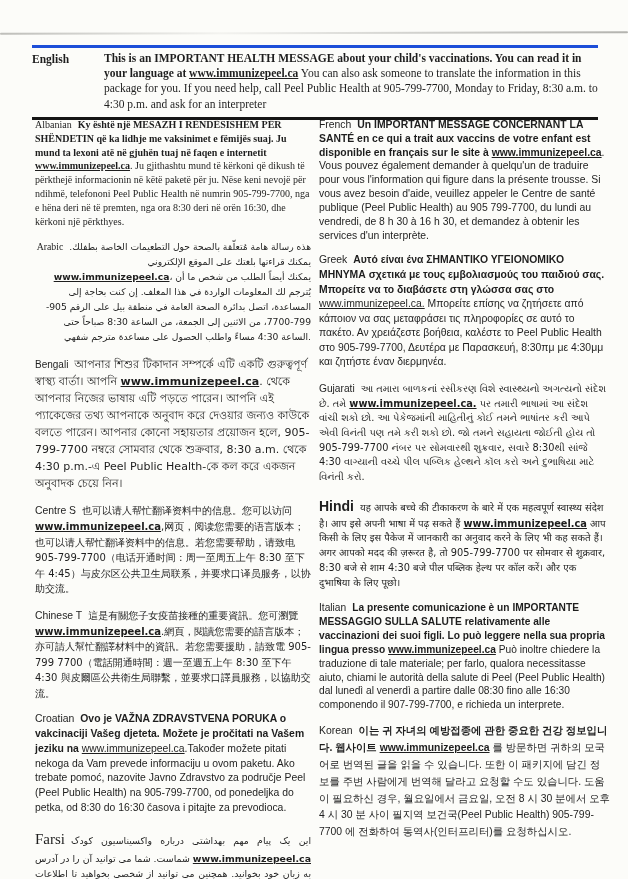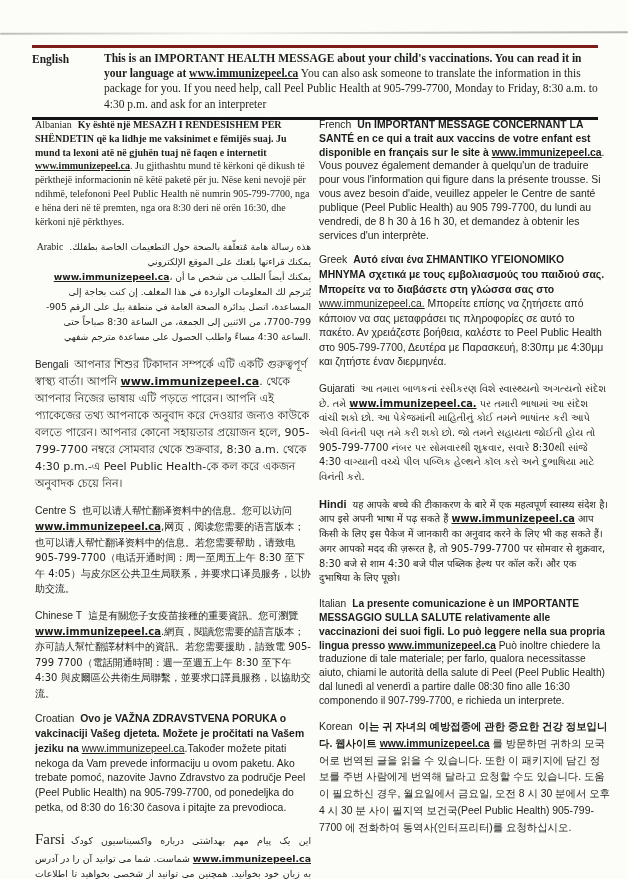--- a/index.html
+++ b/index.html
@@ -17,21 +17,21 @@
   }
   
   .scan-line{
     position:absolute;top:32px;left:0;width:628px;height:2px;
     background:linear-gradient(90deg, rgba(140,140,135,.55), rgba(190,190,185,.15) 35%, rgba(150,150,145,.45) 70%, rgba(120,120,115,.55));
     border-radius:2px;
     transform:rotate(-0.15deg);
   }
   .header-box{
     position:absolute;left:32px;top:45px;width:566px;
-    border-top:3px solid #7f1d1d;
+    border-top:3px solid #1d4ed8;
     border-bottom:3px solid #151515;
     padding:3px 0 5px 0;
     display:flex;
   }
   .header-label{
     width:72px;flex:0 0 72px;
     font:bold 11.5px/1.3 "Liberation Serif", serif;
     padding-top:1px;
   }
   .header-text{
@@ -56,40 +56,40 @@
   .sec-chinese_s,.sec-chinese_t{font-family:"DejaVu Sans", sans-serif;font-size:10px;line-height:1.55;}
   .sec-chinese_s .lang-label,.sec-chinese_t .lang-label{font-family:"Liberation Sans", sans-serif;font-size:10.4px;}
   .sec-croatian{font-family:"Liberation Sans", sans-serif;font-size:10.4px;line-height:1.42;}
   .sec-farsi{font-family:"DejaVu Sans", sans-serif;font-size:9.4px;line-height:1.62;text-align:justify;}
   .sec-farsi .lang-label{font-family:"Liberation Serif", serif;font-size:15px;}
   .sec-french{font-family:Liberation Sans, sans-serif;font-size:10.4px;line-height:1.33;}
   .sec-greek{font-family:"Liberation Sans", sans-serif;font-size:10.4px;line-height:1.4;}
   .sec-gujarati{font-family:"DejaVu Sans", sans-serif;font-size:9.8px;line-height:1.5;}
   .sec-gujarati .lang-label{font-family:"Liberation Sans", sans-serif;font-size:10.2px;text-align:right;}
   .sec-hindi{font-family:"DejaVu Sans", sans-serif;font-size:9.8px;line-height:1.5;}
-  .sec-hindi .lang-label{font-family:"Liberation Sans", sans-serif;font-size:11px;font-weight:bold;}
+  .sec-hindi .lang-label{font-family:"Liberation Sans", sans-serif;font-size:14px;font-weight:bold;}
   .sec-italian{font-family:"Liberation Sans", sans-serif;font-size:10.2px;line-height:1.36;}
   .sec-korean{font-family:"Liberation Sans", sans-serif;font-size:10.4px;line-height:1.62;}
 </style>
 </head>
 <body>
 
 <div class="page">
   <div class="scan-line"></div>
 
   <div class="header-box">
     <div class="header-label">English</div>
     <div class="header-text"><span class="b">This is an IMPORTANT HEALTH MESSAGE about your child's vaccinations. You can read it in your language at </span><span class="b u link">www.immunizepeel.ca</span><span class=""> You can also ask someone to translate the information in this package for you. If you need help, call Peel Public Health at 905-799-7700, Monday to Friday, 8:30 a.m. to 4:30 p.m. and ask for an interpreter</span></div>
   </div>
 
   <div class="col col-left">
       <div class="section sec-albanian"><span class="lang-label">Albanian</span><span class="b">Ky është një MESAZH I RËNDËSISHËM PËR SHËNDETIN që ka lidhje me vaksinimet e fëmijës suaj. Ju mund ta lexoni atë në gjuhën tuaj në faqen e internetit </span><span class="b u link">www.immunizepeel.ca</span><span class="">. Ju gjithashtu mund të kërkoni që dikush të përkthejë informacionin në këtë paketë për ju. Nëse keni nevojë për ndihmë, telefononi Peel Public Health në numrin 905-799-7700, nga e hëna deri në të premten, nga ora 8:30 deri në orën 16:30, dhe kërkoni një përkthyes.</span></div>
       <div class="section sec-arabic"><span class="lang-label">Arabic</span><span class="">هذه رسالة هامة مُتعلّقة بالصحة حول التطعيمات الخاصة بطفلك. يمكنك قراءتها بلغتك على الموقع الإلكتروني </span><span class="b u link">www.immunizepeel.ca</span><span class="">، يمكنك أيضاً الطلب من شخص ما أن يُترجم لك المعلومات الواردة في هذا المغلف. إن كنت بحاجة إلى المساعدة، اتصل بدائرة الصحة العامة في منطقة بيل على الرقم 905-799-7700، من الاثنين إلى الجمعة، من الساعة 8:30 صباحاً حتى الساعة 4:30 مساءً واطلب الحصول على مساعدة مترجم شفهي.</span></div>
       <div class="section sec-bengali"><span class="lang-label">Bengali</span><span class="">আপনার শিশুর টিকাদান সম্পর্কে এটি একটি গুরুত্বপূর্ণ স্বাস্থ্য বার্তা। আপনি </span><span class="b u link">www.immunizepeel.ca</span><span class="">. থেকে আপনার নিজের ভাষায় এটি পড়তে পারেন। আপনি এই প্যাকেজের তথ্য আপনাকে অনুবাদ করে দেওয়ার জন্যও কাউকে বলতে পারেন। আপনার কোনো সহায়তার প্রয়োজন হলে, 905-799-7700 নম্বরে সোমবার থেকে শুক্রবার, 8:30 a.m. থেকে 4:30 p.m.-এ Peel Public Health-কে কল করে একজন অনুবাদক চেয়ে নিন।</span></div>
-      <div class="section sec-chinese_s"><span class="lang-label">Centre S</span><span class="">也可以请人帮忙翻译资料中的信息。您可以访问 </span><span class="b u link">www.immunizepeel.ca</span><span class="">,网页，阅读您需要的语言版本；也可以请人帮忙翻译资料中的信息。若您需要帮助，请致电 905-799-7700（电话开通时间：周一至周五上午 8:30 至下午 4:05）与皮尔区公共卫生局联系，并要求口译员服务，以协助交流。</span></div>
+      <div class="section sec-chinese_s"><span class="lang-label">Centre S</span><span class="">也可以请人帮忙翻译资料中的信息。您可以访问 </span><span class="b u link">www.immunizepeel.ca</span><span class="">,网页，阅读您需要的语言版本；也可以请人帮忙翻译资料中的信息。若您需要帮助，请致电 905-799-7700（电话开通时间：周一至周五上午 8:30 至下午 4:45）与皮尔区公共卫生局联系，并要求口译员服务，以协助交流。</span></div>
       <div class="section sec-chinese_t"><span class="lang-label">Chinese T</span><span class="">這是有關您子女疫苗接種的重要資訊。您可瀏覽 </span><span class="b u link">www.immunizepeel.ca</span><span class="">.網頁，閱讀您需要的語言版本；亦可請人幫忙翻譯材料中的資訊。若您需要援助，請致電 905-799 7700（電話開通時間：週一至週五上午 8:30 至下午 4:30 與皮爾區公共衛生局聯繫，並要求口譯員服務，以協助交流。</span></div>
       <div class="section sec-croatian"><span class="lang-label">Croatian</span><span class="b">Ovo je VAŽNA ZDRAVSTVENA PORUKA o vakcinaciji Vašeg djeteta. Možete je pročitati na Vašem jeziku na </span><span class="u link">www.immunizepeel.ca</span><span class="">.Također možete pitati nekoga da Vam prevede informaciju u ovom paketu. Ako trebate pomoć, nazovite Javno Zdravstvo za područje Peel (Peel Public Health) na 905-799-7700, od ponedeljka do petka, od 8:30 do 16:30 časova i pitajte za prevodioca.</span></div>
       <div class="section sec-farsi"><span class="lang-label">Farsi</span><span class="">این یک پیام مهم بهداشتی درباره واکسیناسیون کودک شماست. شما می توانید آن را در آدرس </span><span class="b u link">www.immunizepeel.ca</span><span class=""> به زبان خود بخوانید. همچنین می توانید از شخصی بخواهید تا اطلاعات درون این بسته را برای شما ترجمه کند.چنانچه نیازمند یاری هستید، روزهای دوشنبه تا جمعه از ساعت 8:30 صبح تا 4:30 عصر با شماره 905-799-7700 با Peel Public Health تماس بگیرید و درخواست مترجم نمایید.</span></div>
     </div>
   <div class="col col-right">
       <div class="section sec-french"><span class="lang-label">French</span><span class="b">Un IMPORTANT MESSAGE CONCERNANT LA SANTÉ en ce qui a trait aux vaccins de votre enfant est disponible en français sur le site à </span><span class="b u link">www.immunizepeel.ca</span><span class="">. Vous pouvez également demander à quelqu'un de traduire pour vous l'information qui figure dans la présente trousse. Si vous avez besoin d'aide, veuillez appeler le Centre de santé publique (Peel Public Health) au 905 799-7700, du lundi au vendredi, de 8 h 30 à 16 h 30, et demandez à obtenir les services d'un interprète.</span></div>
       <div class="section sec-greek"><span class="lang-label">Greek</span><span class="b">Αυτό είναι ένα ΣΗΜΑΝΤΙΚΟ ΥΓΕΙΟΝΟΜΙΚΟ ΜΗΝΥΜΑ σχετικά με τους εμβολιασμούς του παιδιού σας. Μπορείτε να το διαβάσετε στη γλώσσα σας στο </span><span class="u link">www.immunizepeel.ca.</span><span class=""> Μπορείτε επίσης να ζητήσετε από κάποιον να σας μεταφράσει τις πληροφορίες σε αυτό το πακέτο. Αν χρειάζεστε βοήθεια, καλέστε το Peel Public Health στο 905-799-7700, Δευτέρα με Παρασκευή, 8:30πμ με 4:30μμ και ζητήστε έναν διερμηνέα.</span></div>
       <div class="section sec-gujarati"><span class="lang-label">Gujarati</span><span class="">આ તમારા બાળકનાં રસીકરણ વિશે સ્વાસ્થ્યનો અગત્યનો સંદેશ છે. તમે </span><span class="b u link">www.immunizepeel.ca.</span><span class=""> પર તમારી ભાષામાં આ સંદેશ વાંચી શકો છો. આ પેકેજમાંની માહિતીનું કોઈ તમને ભાષાંતર કરી આપે એવી વિનંતી પણ તમે કરી શકો છો. જો તમને સહાયતા જોઈતી હોય તો 905-799-7700 નંબર પર સોમવારથી શુક્રવાર, સવારે 8:30થી સાંજે 4:30 વાગ્યાની વચ્ચે પીલ પબ્લિક હેલ્થને કૉલ કરો અને દુભાષિયા માટે વિનંતી કરો.</span></div>
       <div class="section sec-hindi"><span class="lang-label">Hindi</span><span class="">यह आपके बच्चे की टीकाकरण के बारे में एक महत्वपूर्ण स्वास्थ्य संदेश है। आप इसे अपनी भाषा में पढ़ सकते हैं </span><span class="b u link">www.immunizepeel.ca</span><span class=""> आप किसी के लिए इस पैकेज में जानकारी का अनुवाद करने के लिए भी कह सकते हैं। अगर आपको मदद की ज़रूरत है, तो 905-799-7700 पर सोमवार से शुक्रवार, 8:30 बजे से शाम 4:30 बजे पील पब्लिक हेल्थ पर कॉल करें। और एक दुभाषिया के लिए पूछो।</span></div>
       <div class="section sec-italian"><span class="lang-label">Italian</span><span class="b">La presente comunicazione è un IMPORTANTE MESSAGGIO SULLA SALUTE relativamente alle vaccinazioni dei suoi figli. Lo può leggere nella sua propria lingua presso </span><span class="b u link">www.immunizepeel.ca</span><span class=""> Può inoltre chiedere la traduzione di tale materiale; per farlo, qualora necessitasse aiuto, chiami le autorità della salute di Peel (Peel Public Health) dal lunedì al venerdì a partire dalle 08:30 fino alle 16:30 componendo il 907-799-7700, e richieda un interprete.</span></div>

